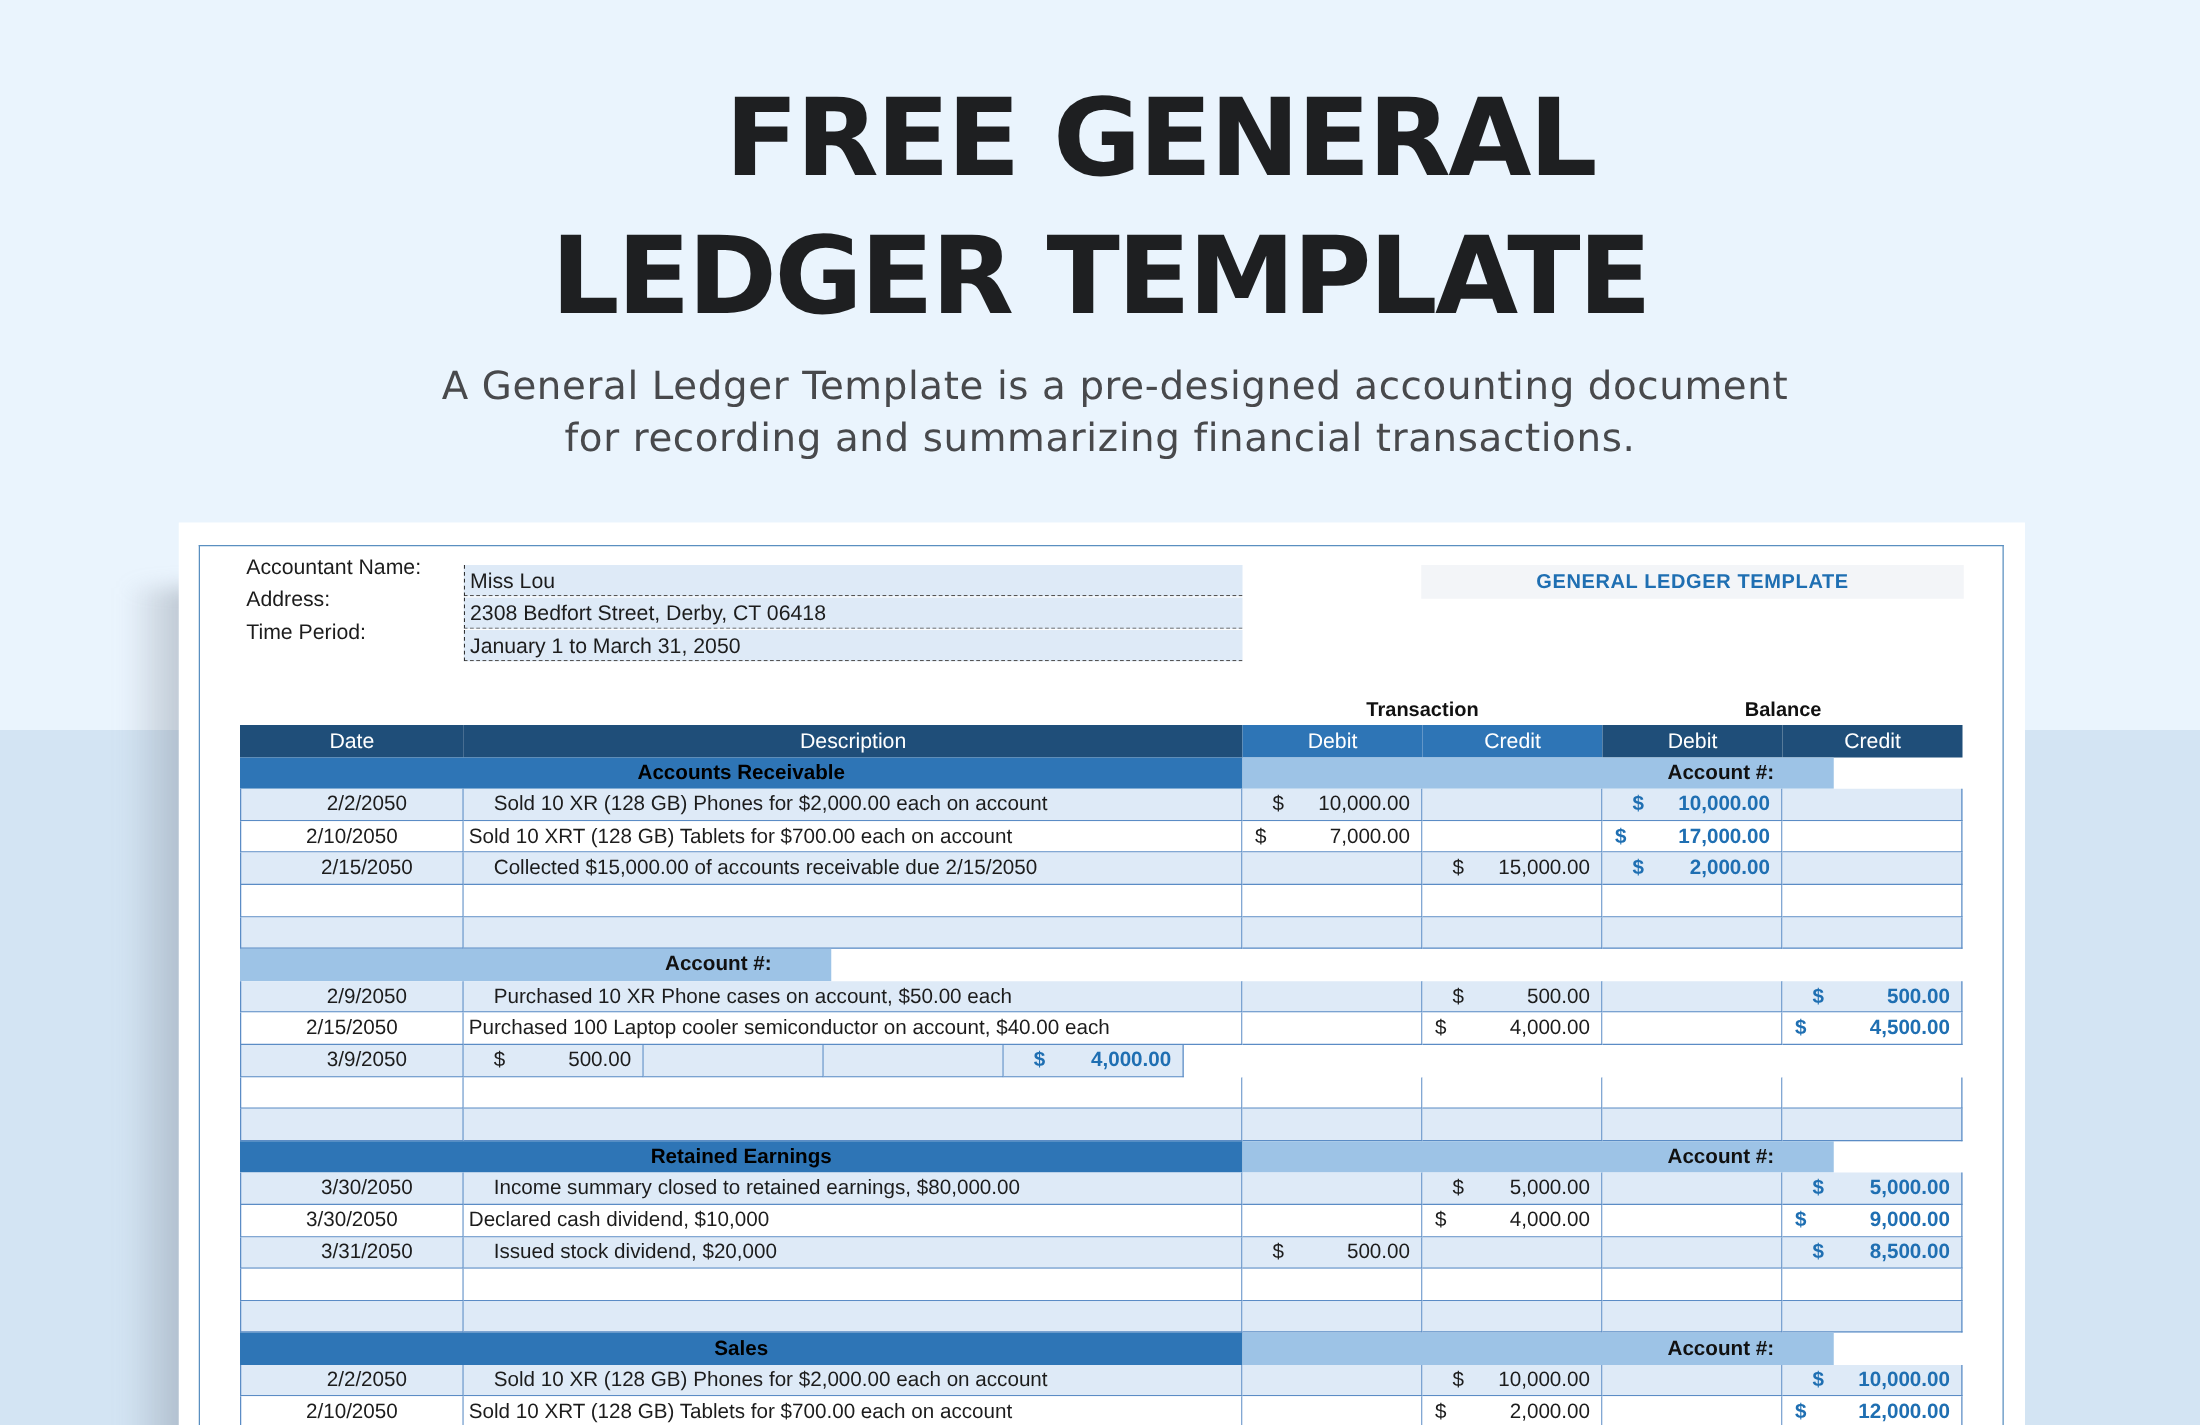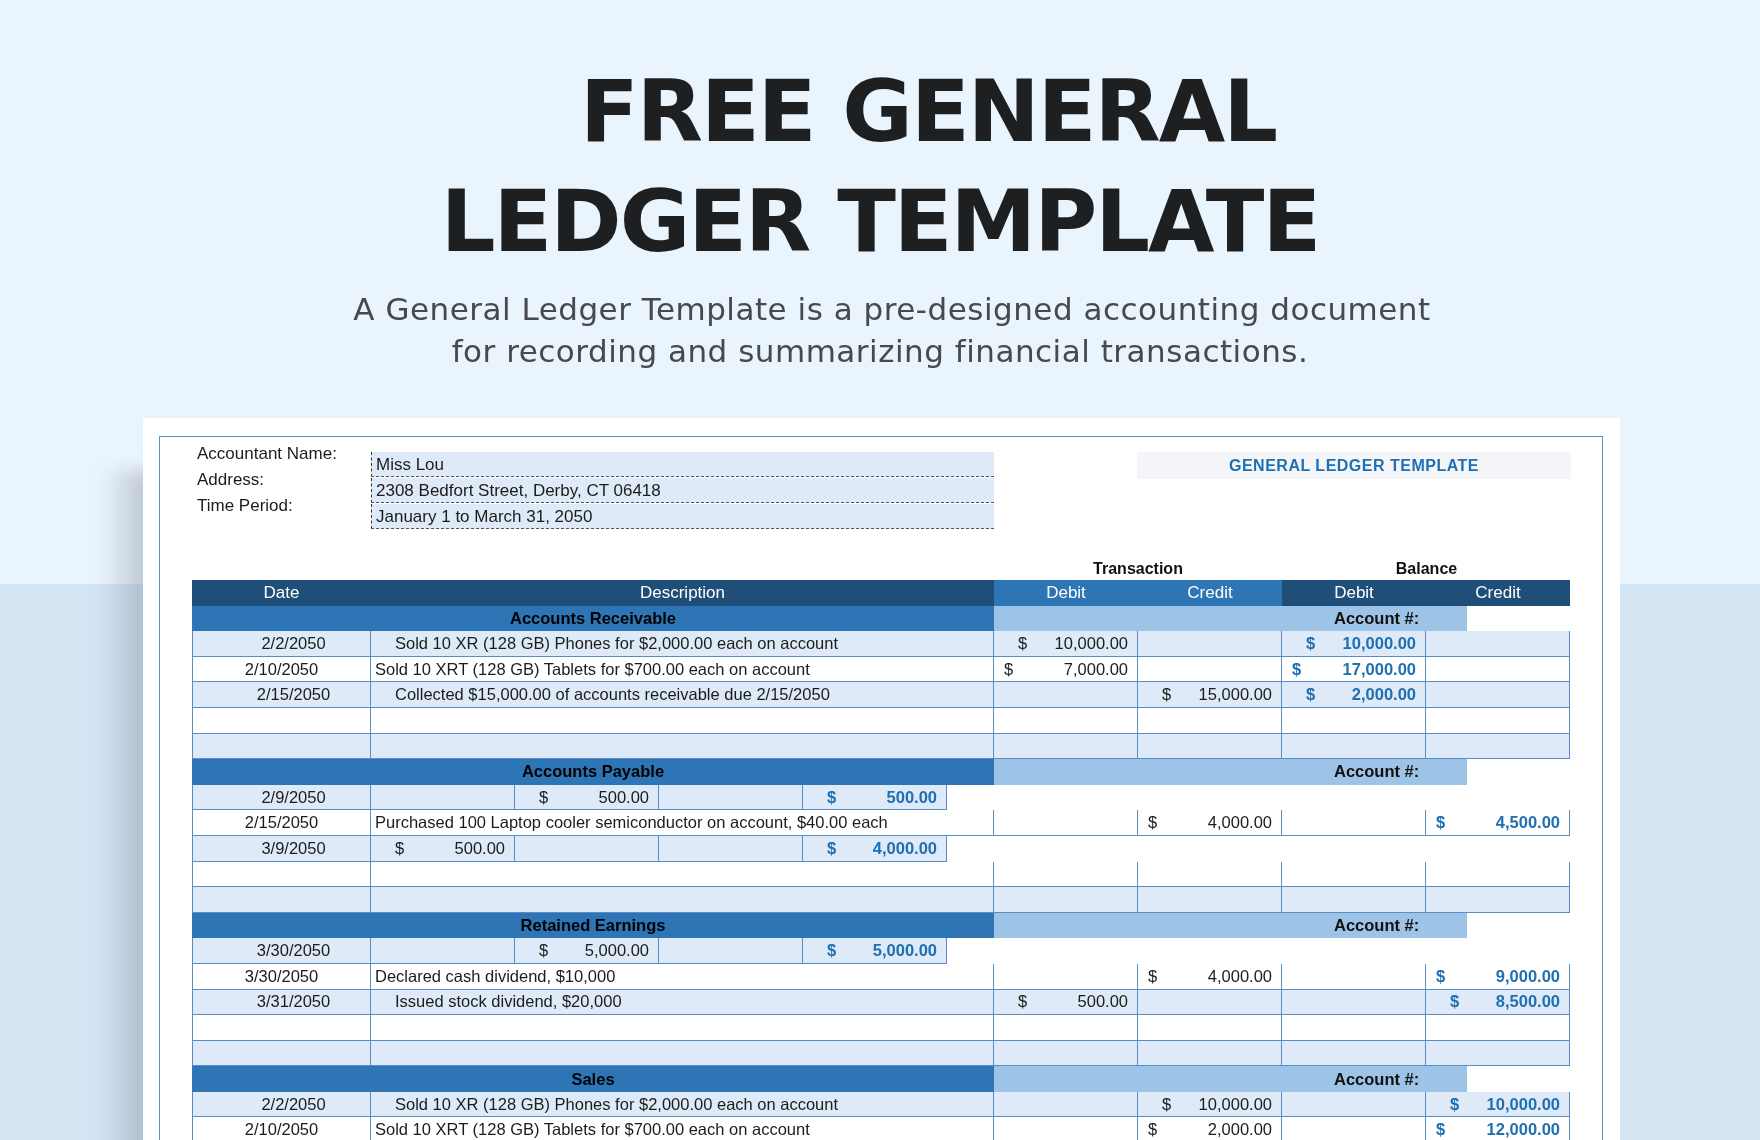--- a/index.html
+++ b/index.html
@@ -204,28 +204,28 @@
           
         </div>
         <div class="cell c-num c-bal">
           
         </div>
         <div class="cell c-num c-bal">
           
         </div>
       </div>
       <div class="row sec">
-      <div class="cell sec-name">Accounts Payable</div>
       <div class="cell sec-right">
         <span class="acct-lbl">Account #:</span>
         <span class="acct-num">0-0000</span>
       </div>
     </div>
       <div class="row odd">
         <div class="cell c-date">2/9/2050</div>
+        <div class="cell c-desc">Purchased 10 XR Phone cases on account, $50.00 each</div>
         <div class="cell c-num">
           
         </div>
         <div class="cell c-num">
           <span class="cur">$</span>
           <span>500.00</span>
         </div>
         <div class="cell c-num c-bal">
           
         </div>
@@ -303,20 +303,21 @@
       </div>
       <div class="row sec">
       <div class="cell sec-name">Retained Earnings</div>
       <div class="cell sec-right">
         <span class="acct-lbl">Account #:</span>
         <span class="acct-num">0-0000</span>
       </div>
     </div>
       <div class="row odd">
         <div class="cell c-date">3/30/2050</div>
+        <div class="cell c-desc">Income summary closed to retained earnings, $80,000.00</div>
         <div class="cell c-num">
           
         </div>
         <div class="cell c-num">
           <span class="cur">$</span>
           <span>5,000.00</span>
         </div>
         <div class="cell c-num c-bal">
           
         </div>

